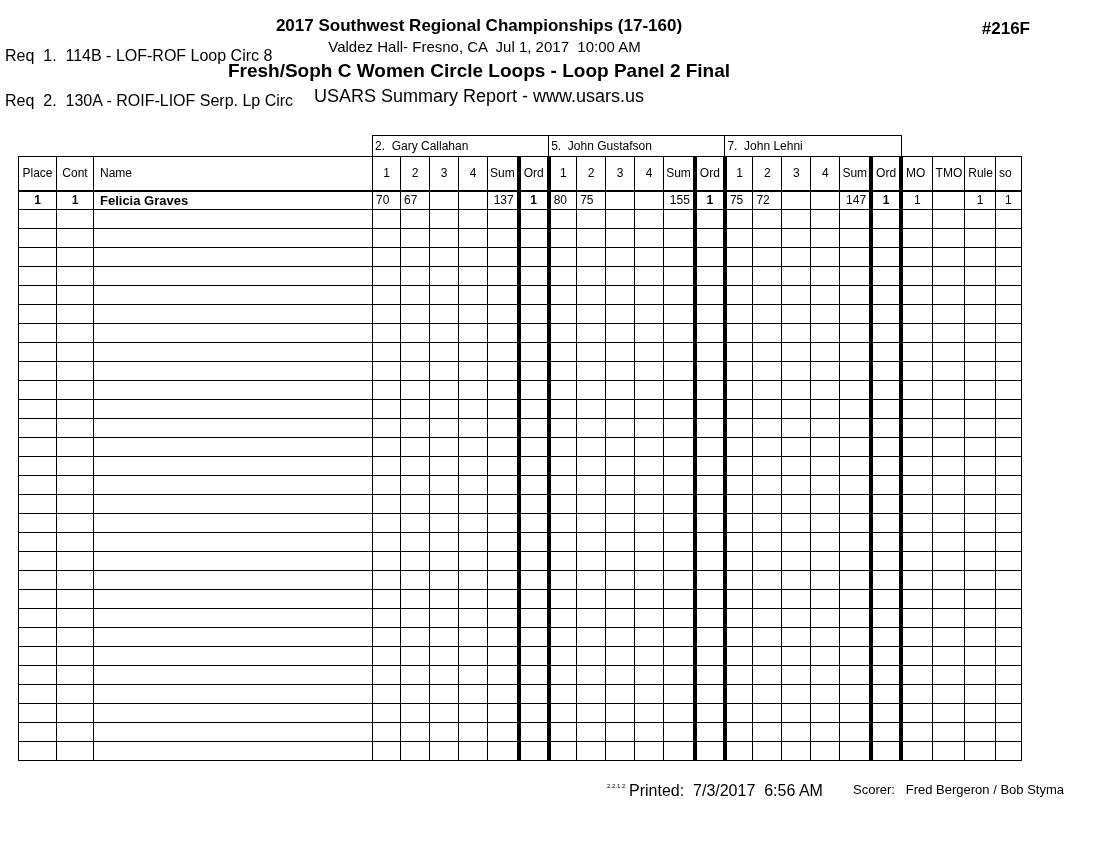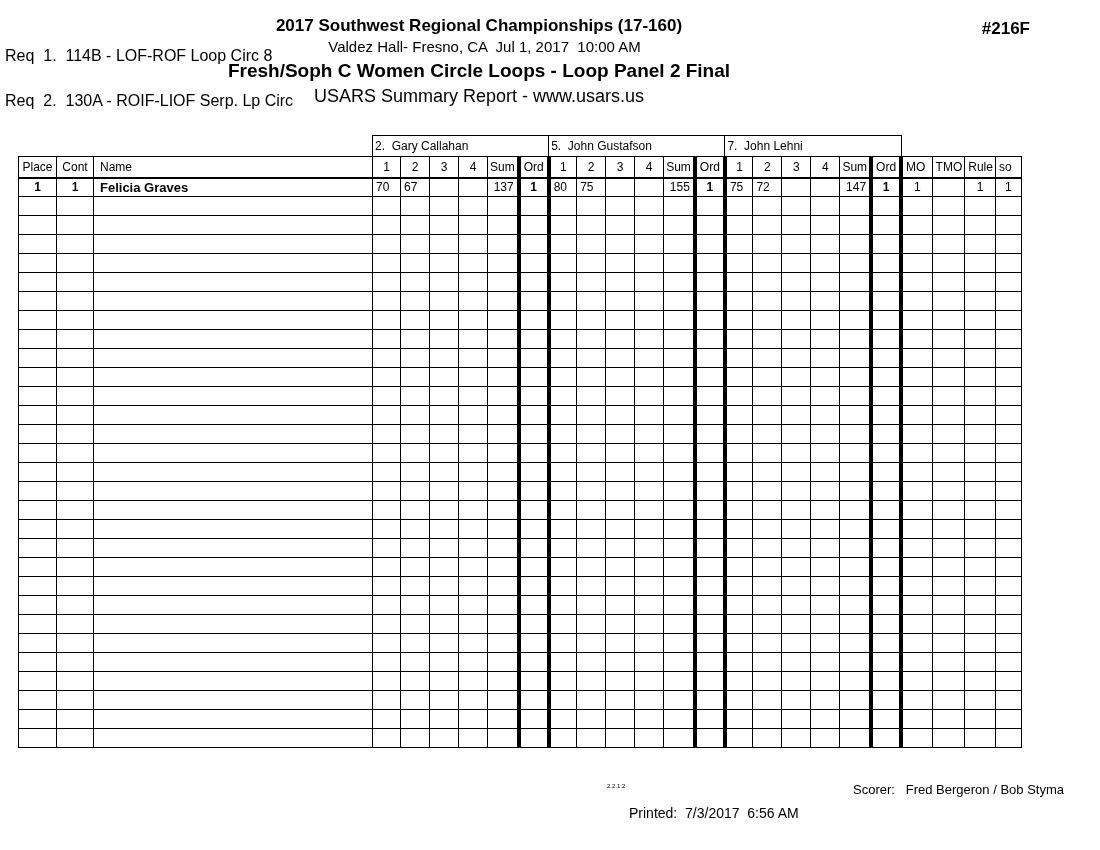--- a/index.html
+++ b/index.html
@@ -32,21 +32,21 @@
   .head-row th.c-mo, .head-row th.c-tmo, .head-row th.c-rule, .head-row th.c-so { text-align: left; padding-left: 3px; }
   .c-ord { border-left: 4px solid #000 !important; border-right: 4px solid #000 !important; text-align: center; }
   .data-row .c-place, .data-row .c-cont { text-align: center; font-weight: bold; }
   .data-row .c-name { font-weight: bold; font-size: 13px; padding-left: 6px; }
   .data-row .c-s { text-align: left; padding-left: 3px; }
   .data-row .c-sum { text-align: right; padding-right: 3px; }
   .data-row .c-ord { font-weight: bold; }
   .data-row .c-mo, .data-row .c-tmo, .data-row .c-rule, .data-row .c-so { text-align: center; }
   
   .footer-version { position: absolute; left: 607px; top: 783px; font-size: 6px; }
-  .footer-printed { position: absolute; left: 629px; top: 805px; font-size: 14px; white-space: pre; }
+  .footer-printed { position: absolute; left: 629px; top: 782px; font-size: 16px; white-space: pre; }
   .footer-scorer  { position: absolute; left: 853px; top: 782px; font-size: 13px; white-space: pre; }
 </style>
 </head>
 <body>
 
 <div class="page">
 
   <div class="req-block">
     <div>Req  1.  114B - LOF-ROF Loop Circ 8</div>
     <div>Req  2.  130A - ROIF-LIOF Serp. Lp Circ</div>
@@ -90,21 +90,21 @@
         <col style="width:26px">
     </colgroup>
     <thead>
       <tr class="judge-row" style="height:21px">
         <td class="nob" colspan="3"></td>
         <td class="judge" colspan="6">2.  Gary Callahan</td>
         <td class="judge" colspan="6">5.  John Gustafson</td>
         <td class="judge" colspan="6">7.  John Lehni</td>
         <td class="nob" colspan="4"></td>
       </tr>
-      <tr class="head-row" style="height:21px">
+      <tr class="head-row" style="height:34px">
         <th class="c-place">Place</th>
         <th class="c-cont">Cont</th>
         <th class="c-name">Name</th>
         <th class="c-s">1</th>
         <th class="c-s">2</th>
         <th class="c-s">3</th>
         <th class="c-s">4</th>
         <th class="c-sum">Sum</th>
         <th class="c-ord">Ord</th>
         <th class="c-s">1</th>

